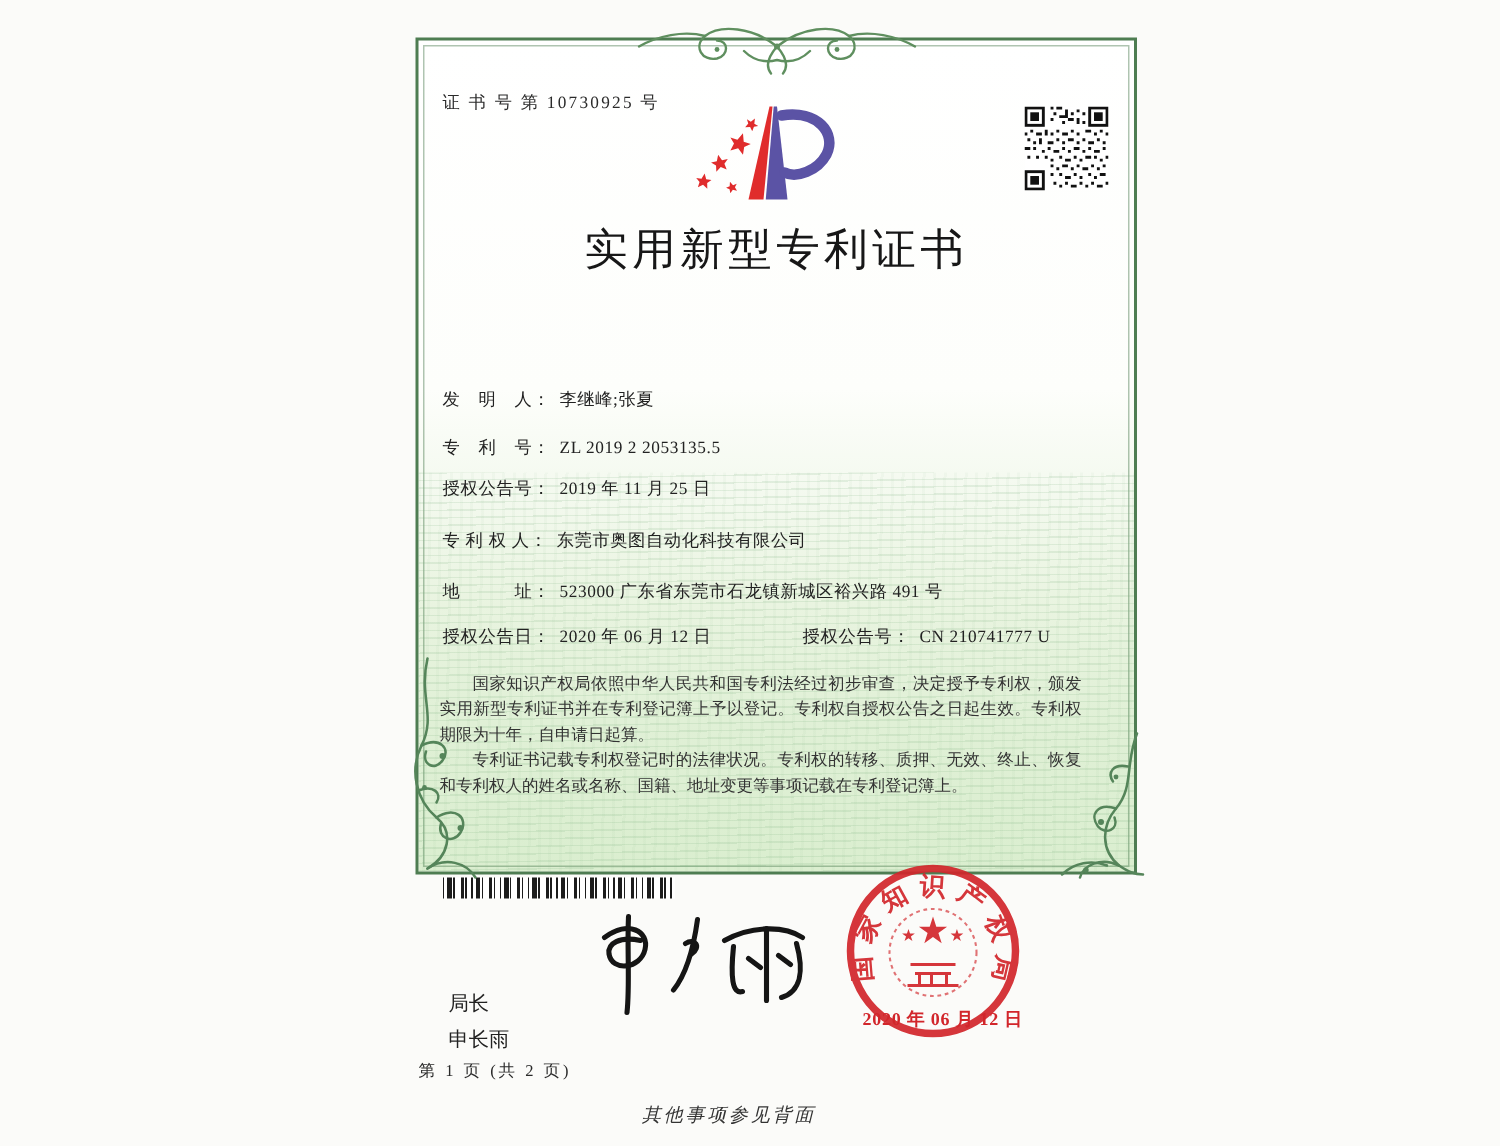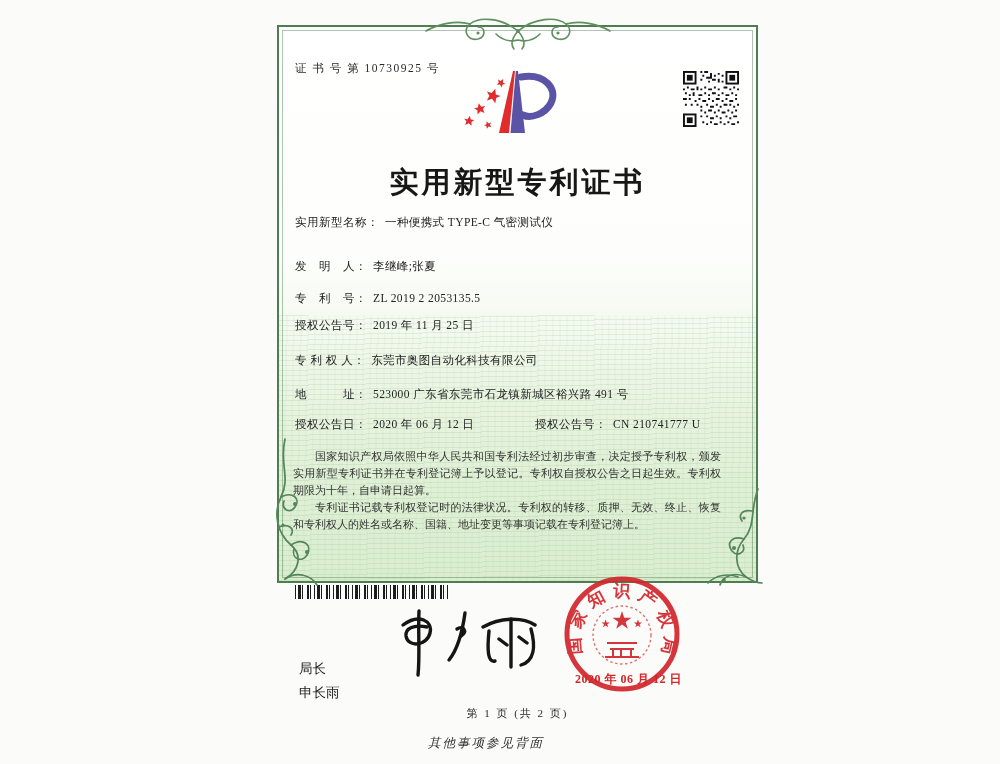--- a/index.html
+++ b/index.html
@@ -26,22 +26,22 @@
       repeating-linear-gradient(91deg, rgba(116,172,120,.05) 0 2px, rgba(255,255,255,0) 2px 7px);
     pointer-events:none;
   }
   .cert-no{
     position:absolute;left:16px;top:34px;
     font-size:11.5px;letter-spacing:1.5px;color:#2a2a2a;
   }
   .logo{position:absolute;left:178px;top:36px;}
   .qr{position:absolute;left:404px;top:44px;}
   .title{
-    position:absolute;left:0;right:0;top:120px;margin:16px;
-    text-align:center;font-size:29px;font-weight:bold;letter-spacing:3px;color:#171717;
+    position:absolute;left:0;right:0;top:120px;margin:0;
+    text-align:center;font-size:29px;font-weight:normal;letter-spacing:3px;color:#171717;
   }
   .field-row{position:absolute;left:16px;font-size:11.5px;white-space:nowrap;color:#222;}
   .field-row .lbl{display:inline-block;min-width:64px;letter-spacing:.5px;}
   .field-row .val{margin-left:6px;letter-spacing:.4px;}
   .pair2{position:absolute;left:240px;top:0;}
   .body-text{
     position:absolute;left:14px;top:421px;width:428px;
     font-size:11px;line-height:17px;text-align:justify;
     color:#333;
   }
@@ -56,21 +56,21 @@
       #1c1c1c 15px 16px, #fff 16px 19px);
   }
   .signer{position:absolute;left:20px;top:590px;font-size:13.5px;line-height:24px;color:#222;margin-top:40px;}
   .signature{position:absolute;left:112px;top:578px;}
   .seal{position:absolute;left:268px;top:532px;}
   .seal-date{
     position:absolute;left:296px;top:644px;width:130px;
     font-size:12px;font-weight:bold;color:#d2262b;letter-spacing:.5px;white-space:nowrap;
   }
   .page-no{
-    position:absolute;left:0;right:0;top:679px;text-align:center;
+    position:absolute;left:0;right:0;top:679px;text-align:left;
     font-size:11px;letter-spacing:2px;color:#2a2a2a;
   }
   .back-note{
     position:absolute;left:0;width:972px;top:735px;text-align:center;
     font-size:12.5px;font-style:italic;letter-spacing:2px;color:#333;
   }
   .orn{position:absolute;pointer-events:none;}
   .orn-top{left:50%;top:-17px;transform:translateX(-50%);}
   .orn-bl{left:-10px;bottom:-6px;}
   .orn-br{right:-8px;bottom:-6px;}
@@ -129,23 +129,20 @@
     <g fill="#111">
       <rect x="2" y="2" width="3" height="3"></rect>
         <rect x="24" y="2" width="3" height="3"></rect>
         <rect x="2" y="24" width="3" height="3"></rect>
       <path d="M9 0h1v1h-1z M11 0h2v1h-2z M14 1h1v2h-1z M10 2h1v1h-1z M12 3h3v1h-3z M16 2h1v1h-1z M18 1h1v1h-1z M20 2h1v1h-1z M9 4h1v1h-1z M13 5h1v1h-1z M15 4h2v1h-2z M18 4h1v2h-1z M20 5h1v1h-1z M0 9h1v1h-1z M2 8h1v1h-1z M4 9h2v1h-2z M7 8h1v2h-1z M9 9h1v1h-1z M11 8h1v1h-1z M13 9h2v1h-2z M16 8h1v1h-1z M18 9h1v1h-1z M21 8h2v1h-2z M24 9h1v1h-1z M26 8h1v1h-1z M28 9h1v1h-1z M1 11h1v1h-1z M3 12h1v1h-1z M5 11h1v2h-1z M8 12h2v1h-2z M11 11h1v1h-1z M13 12h1v1h-1z M15 11h2v1h-2z M18 12h1v1h-1z M20 11h1v1h-1z M22 12h2v1h-2z M25 11h1v1h-1z M27 12h1v1h-1z M0 14h2v1h-2z M3 14h1v1h-1z M6 15h1v1h-1z M8 14h1v1h-1z M10 15h2v1h-2z M13 14h1v1h-1z M15 15h1v1h-1z M17 14h2v1h-2z M20 15h1v1h-1z M22 14h1v1h-1z M24 15h2v1h-2z M27 14h1v1h-1z M1 17h1v1h-1z M4 17h1v1h-1z M7 17h1v1h-1z M9 18h1v1h-1z M12 17h1v1h-1z M14 18h2v1h-2z M17 17h1v1h-1z M19 18h1v1h-1z M21 17h2v1h-2z M24 17h1v1h-1z M26 18h1v1h-1z M28 17h1v1h-1z M9 20h1v1h-1z M11 21h1v1h-1z M13 20h2v1h-2z M16 21h1v1h-1z M18 20h1v1h-1z M20 21h2v1h-2z M23 20h1v1h-1z M25 21h1v1h-1z M27 20h1v1h-1z M9 23h1v1h-1z M12 23h1v1h-1z M14 24h2v1h-2z M17 23h1v1h-1z M19 24h1v1h-1z M22 23h1v1h-1z M24 24h1v1h-1z M26 23h2v1h-2z M10 26h1v1h-1z M12 27h1v1h-1z M14 26h1v1h-1z M16 27h2v1h-2z M19 26h1v1h-1z M21 27h1v1h-1z M23 26h1v1h-1z M25 27h2v1h-2z M28 26h1v1h-1z"></path>
     </g>
   </svg>
 
   <h1 class="title">实用新型专利证书</h1>
 
-  <div class="field-row" style="top:188px">
-    <span class="lbl">实用新型名称：</span><span class="val">一种便携式 TYPE-C 气密测试仪</span>
-  </div>
   <div class="field-row" style="top:232px">
     <span class="lbl">发　明　人：</span><span class="val">李继峰;张夏</span>
   </div>
   <div class="field-row" style="top:264px">
     <span class="lbl">专　利　号：</span><span class="val">ZL 2019 2 2053135.5</span>
   </div>
   <div class="field-row" style="top:291px">
     <span class="lbl">授权公告号：</span><span class="val">2019 年 11 月 25 日</span>
   </div>
   <div class="field-row" style="top:326px">

